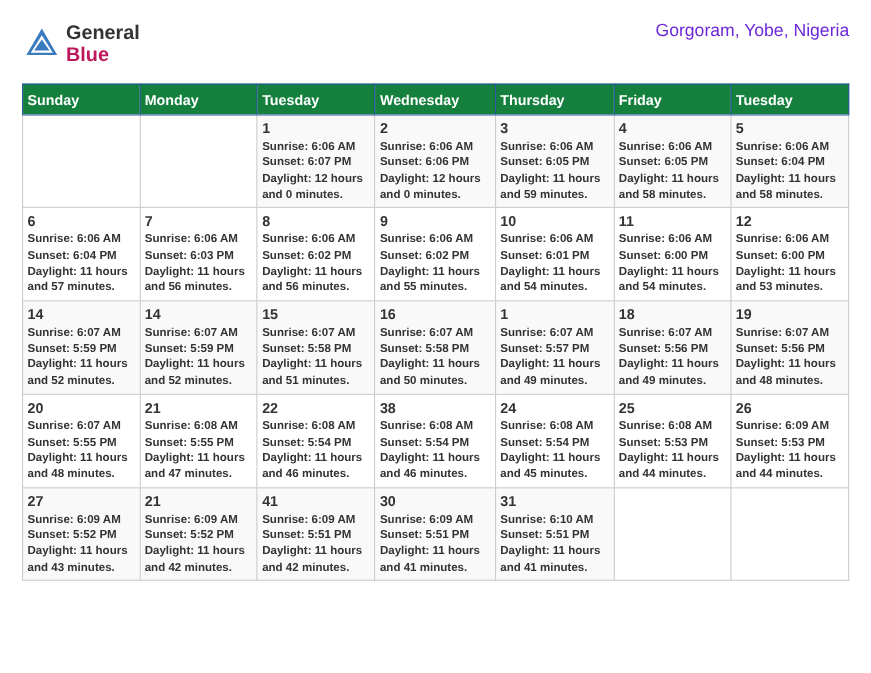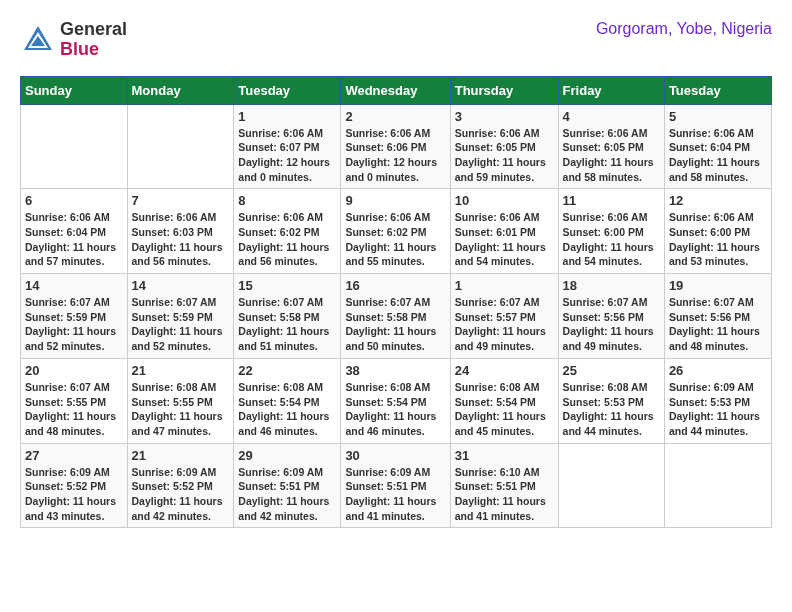--- a/index.html
+++ b/index.html
@@ -249,21 +249,21 @@
       <tr>
         <td>
           <span class="day-number">27</span>
           <div class="day-info">Sunrise: 6:09 AM<br>Sunset: 5:52 PM<br>Daylight: 11 hours and 43 minutes.</div>
         </td>
         <td>
           <span class="day-number">21</span>
           <div class="day-info">Sunrise: 6:09 AM<br>Sunset: 5:52 PM<br>Daylight: 11 hours and 42 minutes.</div>
         </td>
         <td>
-          <span class="day-number">29</span>
+          <span class="day-number">41</span>
           <div class="day-info">Sunrise: 6:09 AM<br>Sunset: 5:51 PM<br>Daylight: 11 hours and 42 minutes.</div>
         </td>
         <td>
           <span class="day-number">30</span>
           <div class="day-info">Sunrise: 6:09 AM<br>Sunset: 5:51 PM<br>Daylight: 11 hours and 41 minutes.</div>
         </td>
         <td>
           <span class="day-number">31</span>
           <div class="day-info">Sunrise: 6:10 AM<br>Sunset: 5:51 PM<br>Daylight: 11 hours and 41 minutes.</div>
         </td>

